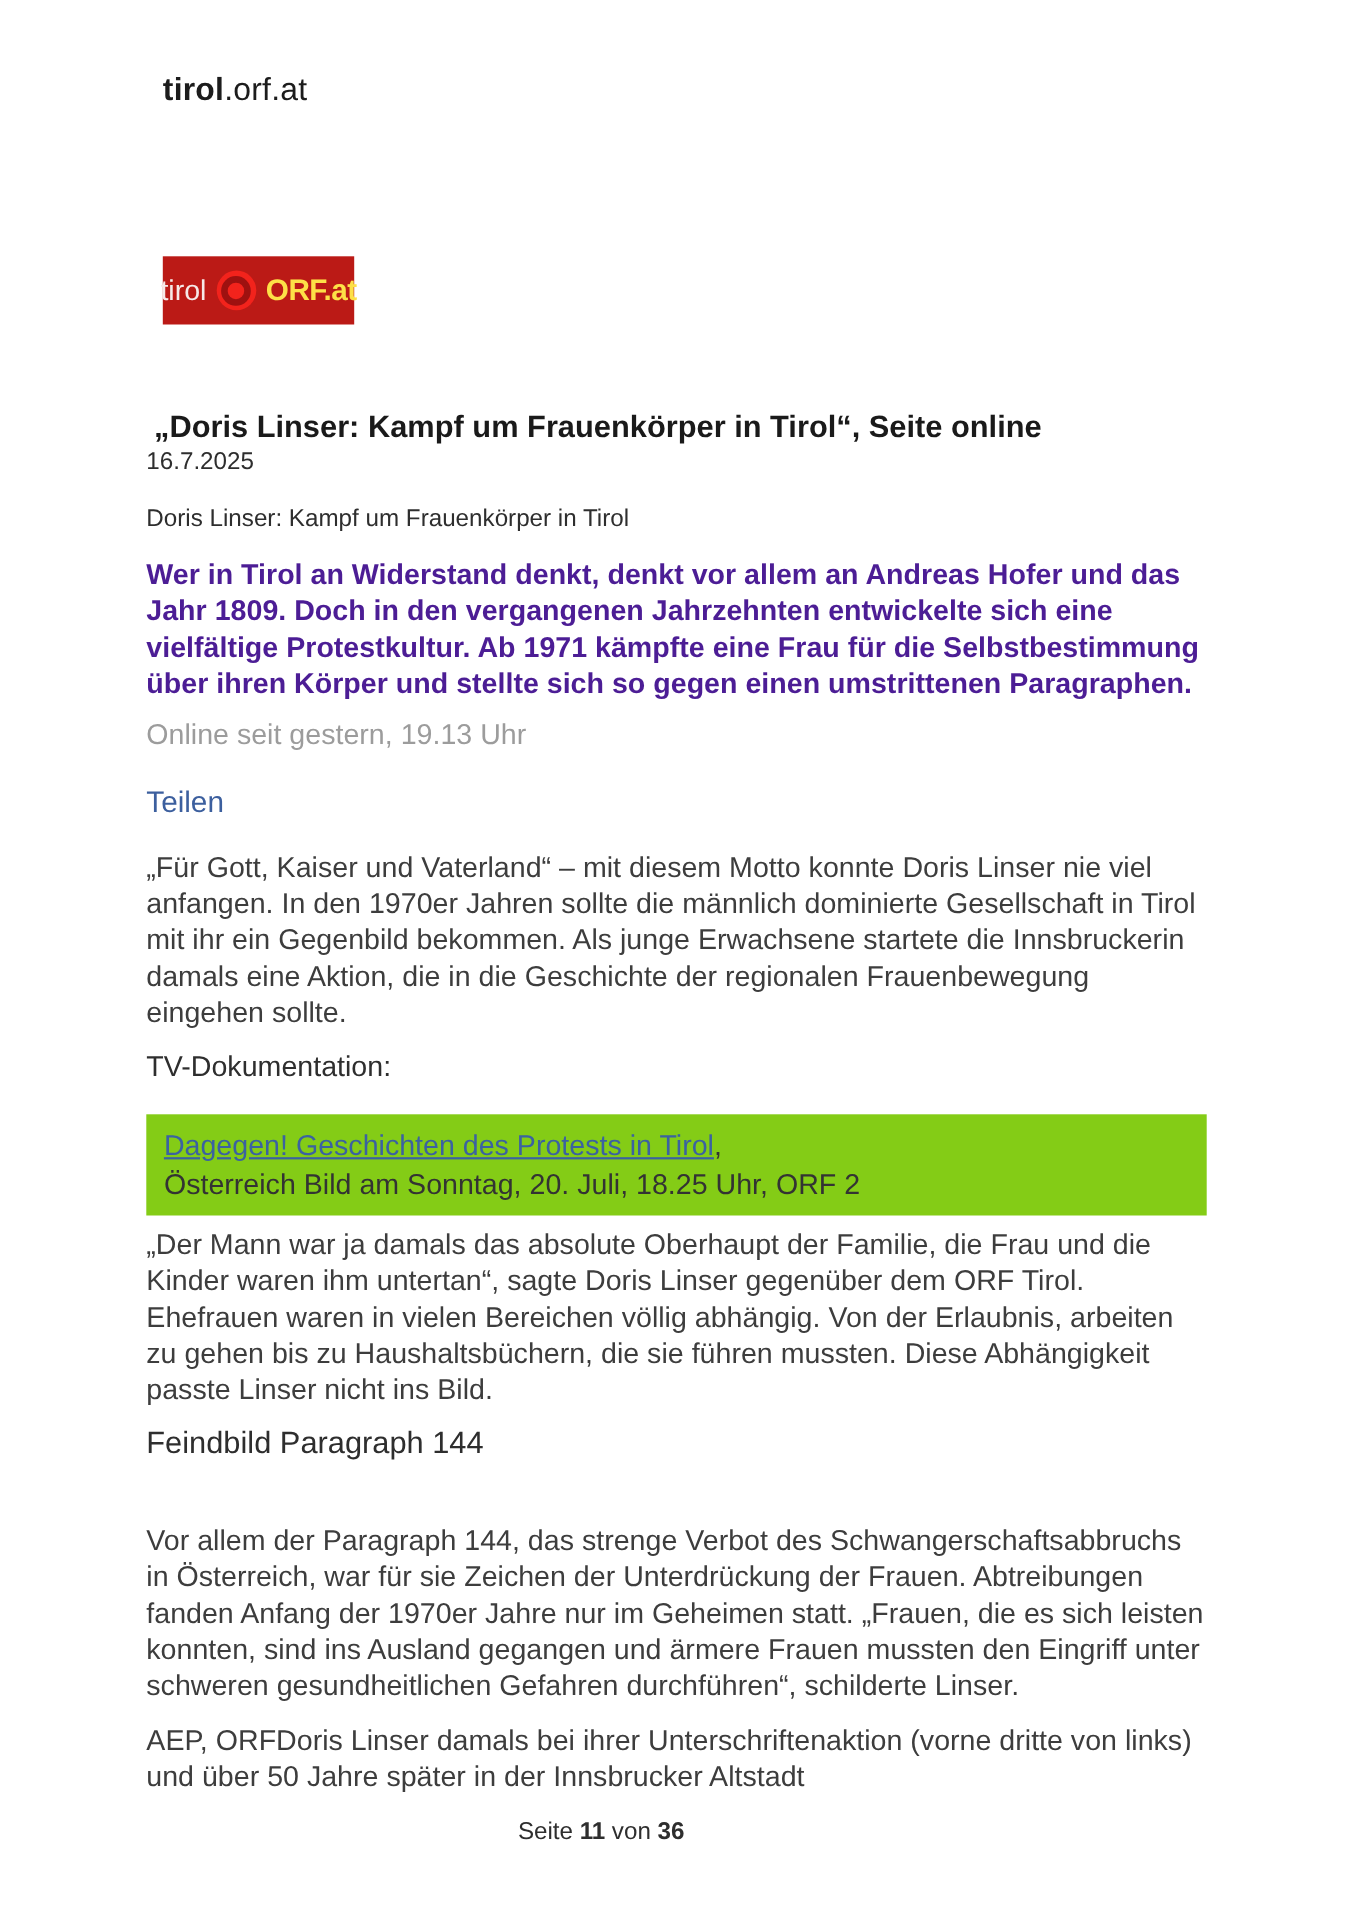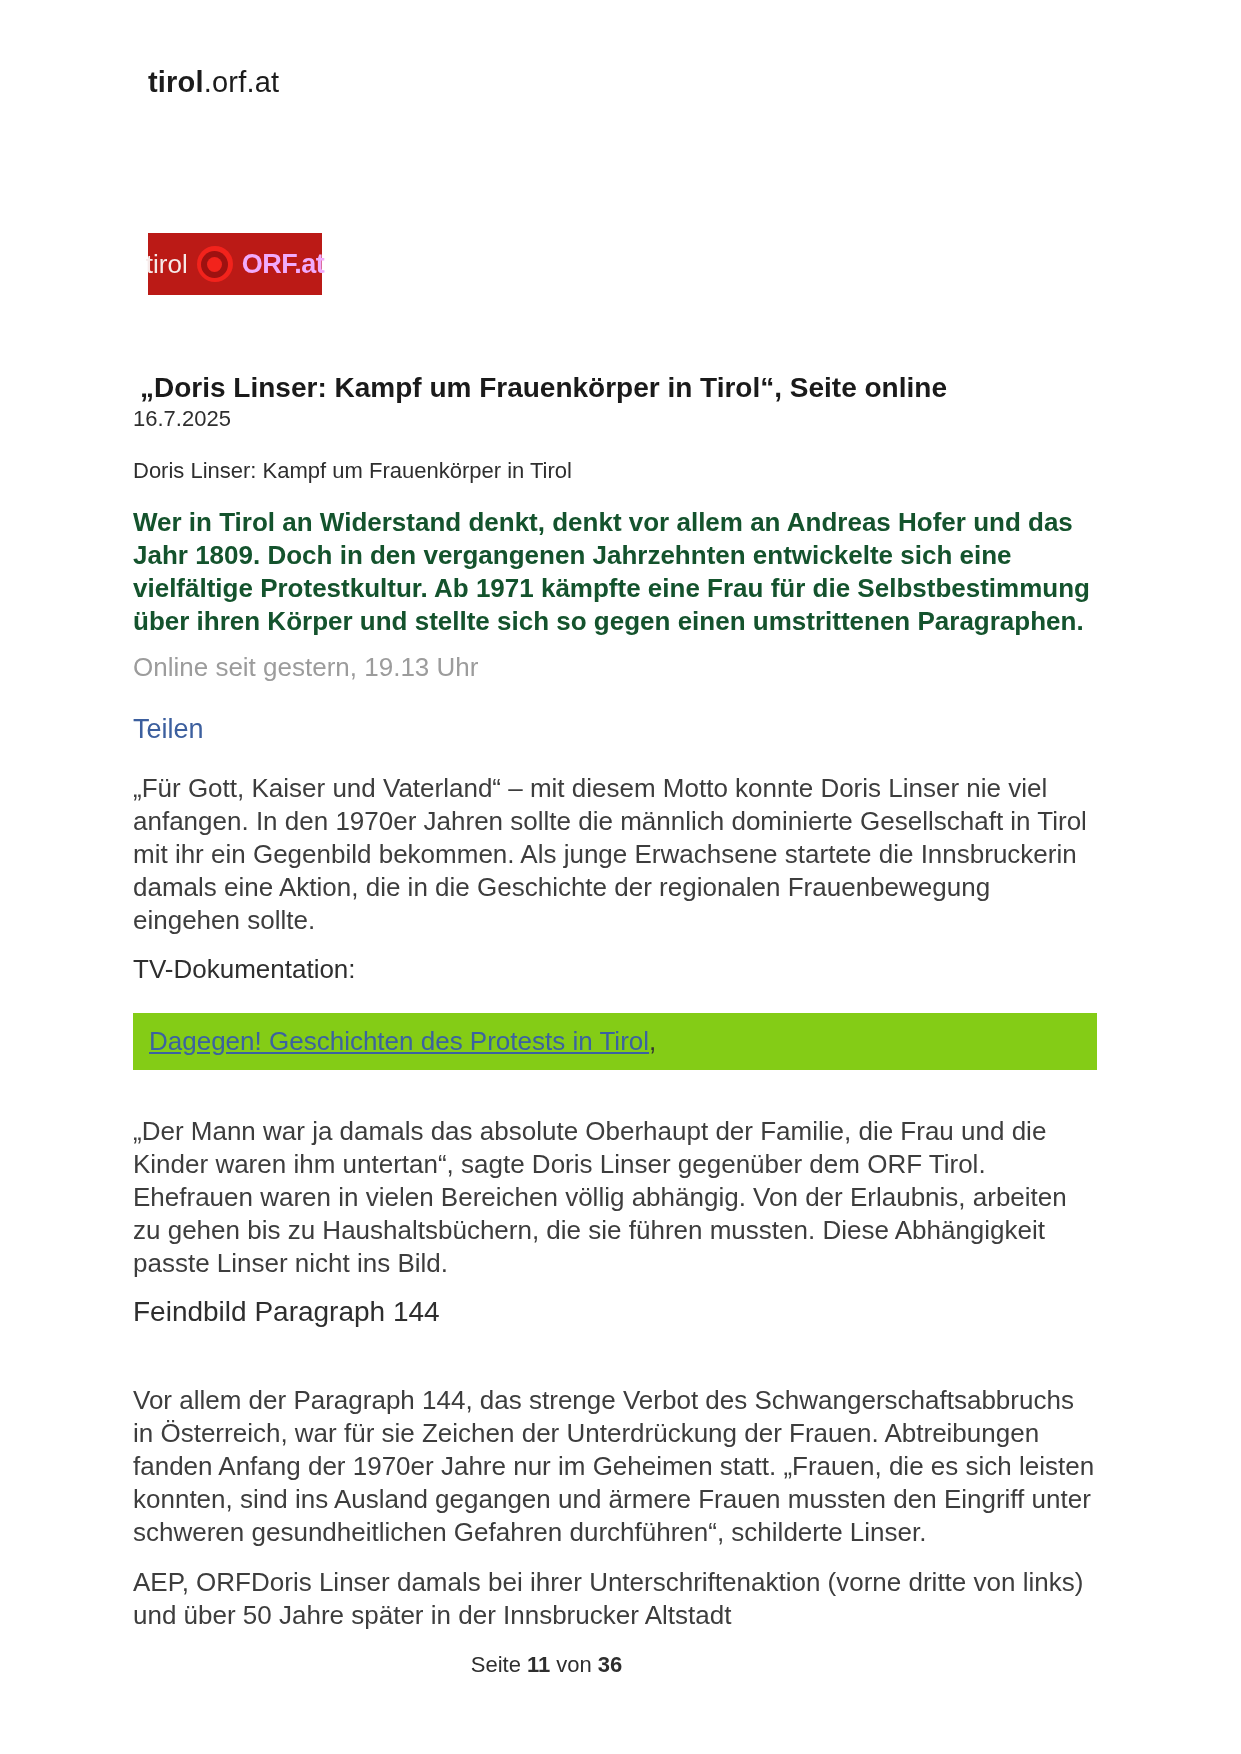--- a/index.html
+++ b/index.html
@@ -53,21 +53,21 @@
     border-radius: 50%;
     background: #9e1110;
     display: flex; align-items: center; justify-content: center;
   }
   .orf-eye .ring3 {
     width: 15px; height: 15px;
     border-radius: 50%;
     background: #f2231c;
   }
   .logo-brand {
-    color: #f0abfc;
+    color: #fde047;
     font-size: 27px;
     font-weight: bold;
     letter-spacing: -0.5px;
   }
 
   
   .title {
     left: 140px; top: 372px;
     width: 980px;
     font-size: 28px;
@@ -83,21 +83,21 @@
     left: 133px; top: 458px;
     font-size: 22px;
     color: #2e2e2e;
   }
   .lead {
     left: 133px; top: 506px;
     width: 964px;
     font-size: 26px;
     font-weight: bold;
     line-height: 33px;
-    color: #14532d;
+    color: #4c1d95;
   }
   .online-since {
     left: 133px; top: 652px;
     font-size: 26px;
     color: #9c9c9c;
   }
   .share-link {
     left: 133px; top: 714px;
     font-size: 27px;
     color: #3c5f9e;
@@ -178,20 +178,21 @@
 <div class="abs online-since">Online seit gestern, 19.13 Uhr</div>
 
 <a class="abs share-link">Teilen</a>
 
 <div class="abs body-par par1">„Für Gott, Kaiser und Vaterland“ – mit diesem Motto konnte Doris Linser nie viel anfangen. In den 1970er Jahren sollte die männlich dominierte Gesellschaft in Tirol mit ihr ein Gegenbild bekommen. Als junge Erwachsene startete die Innsbruckerin damals eine Aktion, die in die Geschichte der regionalen Frauenbewegung eingehen sollte.</div>
 
 <div class="abs tv-label">TV-Dokumentation:</div>
 
 <div class="abs tv-box">
   <div><a>Dagegen! Geschichten des Protests in Tirol</a><span>,</span></div>
+  <div>Österreich Bild am Sonntag, 20. Juli, 18.25 Uhr, ORF 2</div>
 </div>
 
 <div class="abs body-par par2">„Der Mann war ja damals das absolute Oberhaupt der Familie, die Frau und die Kinder waren ihm untertan“, sagte Doris Linser gegenüber dem ORF Tirol. Ehefrauen waren in vielen Bereichen völlig abhängig. Von der Erlaubnis, arbeiten zu gehen bis zu Haushaltsbüchern, die sie führen mussten. Diese Abhängigkeit passte Linser nicht ins Bild.</div>
 
 <div class="abs subhead">Feindbild Paragraph 144</div>
 
 <div class="abs body-par par3">Vor allem der Paragraph 144, das strenge Verbot des Schwangerschaftsabbruchs in Österreich, war für sie Zeichen der Unterdrückung der Frauen. Abtreibungen fanden Anfang der 1970er Jahre nur im Geheimen statt. „Frauen, die es sich leisten konnten, sind ins Ausland gegangen und ärmere Frauen mussten den Eingriff unter schweren gesundheitlichen Gefahren durchführen“, schilderte Linser.</div>
 
 <div class="abs body-par caption">AEP, ORFDoris Linser damals bei ihrer Unterschriftenaktion (vorne dritte von links) und über 50 Jahre später in der Innsbrucker Altstadt</div>
 

